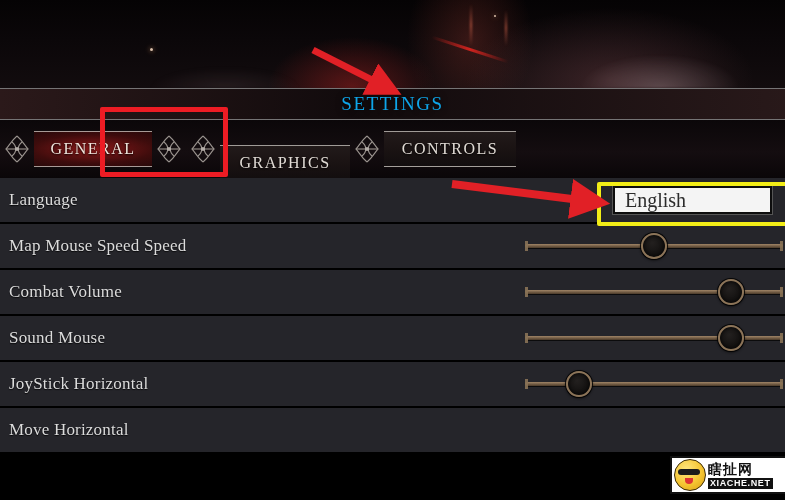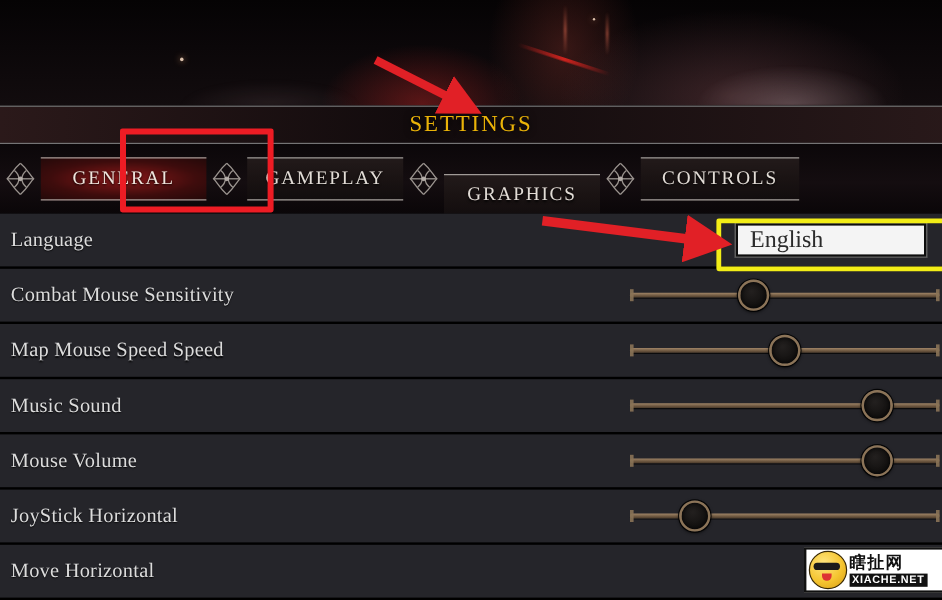--- a/index.html
+++ b/index.html
@@ -41,21 +41,21 @@
   .hdr-wrap{position:absolute;left:0;top:88px;width:785px;height:32px;}
   .hdr-rule{position:absolute;left:0;width:785px;height:1px;background:#9a9a9a;opacity:.75;}
   .hdr-rule.top{top:0;}
   .hdr-rule.bot{bottom:0;}
   .hdr-band{position:absolute;left:0;top:1px;width:785px;height:30px;
       background:linear-gradient(180deg,#2a1a1b 0%,#34222 40%,#31201f 55%,#241618 100%);}
   .hdr-band:after{content:"";position:absolute;inset:0;
       background:linear-gradient(90deg,rgba(70,40,40,.55),rgba(45,25,26,.2) 45%,rgba(70,42,42,.5));}
   .hdr-title{position:absolute;left:0;top:88px;width:785px;height:32px;
       display:flex;align-items:center;justify-content:center;
-      font-size:19px;letter-spacing:1.6px;color:#eab308;
+      font-size:19px;letter-spacing:1.6px;color:#0ea5e9;
       text-shadow:0 0 6px rgba(0,0,0,.9);}
 
   
   .tabs{position:absolute;left:0;top:120px;width:785px;height:58px;
       background:linear-gradient(180deg,#0b0709,#140d10 55%,#0a0608);
       display:flex;align-items:center;}
   .tab{position:relative;height:38px;display:flex;align-items:center;}
   .tab .orn{width:34px;height:34px;flex:none;opacity:.85;}
   .tab .plate{position:relative;height:34px;display:flex;align-items:center;justify-content:center;
       border-top:1px solid rgba(215,210,205,.72);border-bottom:1px solid rgba(215,210,205,.72);
@@ -140,38 +140,35 @@
         <span class="orn"><svg viewBox="0 0 34 34" width="34" height="34">
             <g stroke="#cfc8c0" stroke-width="1.1" fill="none" opacity=".85">
               <path d="M17 4 C11 9 9 14 6 17 C9 20 11 25 17 30"></path>
               <path d="M17 4 C23 9 25 14 28 17 C25 20 23 25 17 30"></path>
               <path d="M6 17 L28 17"></path>
               <path d="M12 10 C17 14 17 20 12 24"></path>
               <path d="M22 10 C17 14 17 20 22 24"></path>
             </g>
             <circle cx="17" cy="17" r="2" fill="#d8d2cb" opacity=".9"></circle>
           </svg></span>
-        <div class="plate" style="width: 138px;">
+        <div class="plate" style="width: 118px;">
           <span class="lbl">GENERAL</span>
         </div>
       </div>
       <div class="tab">
         <span class="orn"><svg viewBox="0 0 34 34" width="34" height="34">
             <g stroke="#cfc8c0" stroke-width="1.1" fill="none" opacity=".85">
               <path d="M17 4 C11 9 9 14 6 17 C9 20 11 25 17 30"></path>
               <path d="M17 4 C23 9 25 14 28 17 C25 20 23 25 17 30"></path>
               <path d="M6 17 L28 17"></path>
               <path d="M12 10 C17 14 17 20 12 24"></path>
               <path d="M22 10 C17 14 17 20 22 24"></path>
             </g>
             <circle cx="17" cy="17" r="2" fill="#d8d2cb" opacity=".9"></circle>
           </svg></span>
-        <div class="plate" style="width: 130px;">
-          <span class="lbl">GAMEPLAY</span>
-        </div>
       </div>
       <div class="tab">
         <span class="orn"><svg viewBox="0 0 34 34" width="34" height="34">
             <g stroke="#cfc8c0" stroke-width="1.1" fill="none" opacity=".85">
               <path d="M17 4 C11 9 9 14 6 17 C9 20 11 25 17 30"></path>
               <path d="M17 4 C23 9 25 14 28 17 C25 20 23 25 17 30"></path>
               <path d="M6 17 L28 17"></path>
               <path d="M12 10 C17 14 17 20 12 24"></path>
               <path d="M22 10 C17 14 17 20 22 24"></path>
             </g>
@@ -199,48 +196,39 @@
     </div>
 
   <div class="rows" id="rows">
       <div class="row">
         <span class="name">Language</span>
         <div style="position: absolute; left: 613px; top: 50%; transform: translateY(-50%); width: 155px; height: 24px; background: rgb(244, 244, 244); border: 2px solid rgb(13, 13, 13); display: flex; align-items: center; box-shadow: rgb(85, 85, 85) 0px 0px 0px 1px;">
           <span style="margin-left: 10px; font-size: 20px; color: rgb(43, 43, 43);">English</span>
         </div>
       </div>
       <div class="row">
-        <span class="name">Combat Mouse Sensitivity</span>
-        <div class="slider">
-          <div class="track"></div>
-          <div class="cap l"></div>
-          <div class="cap r"></div>
-          <div class="knob" style="left: 40%;"></div>
-        </div>
-      </div>
-      <div class="row">
         <span class="name">Map Mouse Speed Speed</span>
         <div class="slider">
           <div class="track"></div>
           <div class="cap l"></div>
           <div class="cap r"></div>
           <div class="knob" style="left: 50%;"></div>
         </div>
       </div>
       <div class="row">
-        <span class="name">Music Sound</span>
+        <span class="name">Combat Volume</span>
         <div class="slider">
           <div class="track"></div>
           <div class="cap l"></div>
           <div class="cap r"></div>
           <div class="knob" style="left: 80%;"></div>
         </div>
       </div>
       <div class="row">
-        <span class="name">Mouse Volume</span>
+        <span class="name">Sound Mouse</span>
         <div class="slider">
           <div class="track"></div>
           <div class="cap l"></div>
           <div class="cap r"></div>
           <div class="knob" style="left: 80%;"></div>
         </div>
       </div>
       <div class="row">
         <span class="name">JoyStick Horizontal</span>
         <div class="slider">

